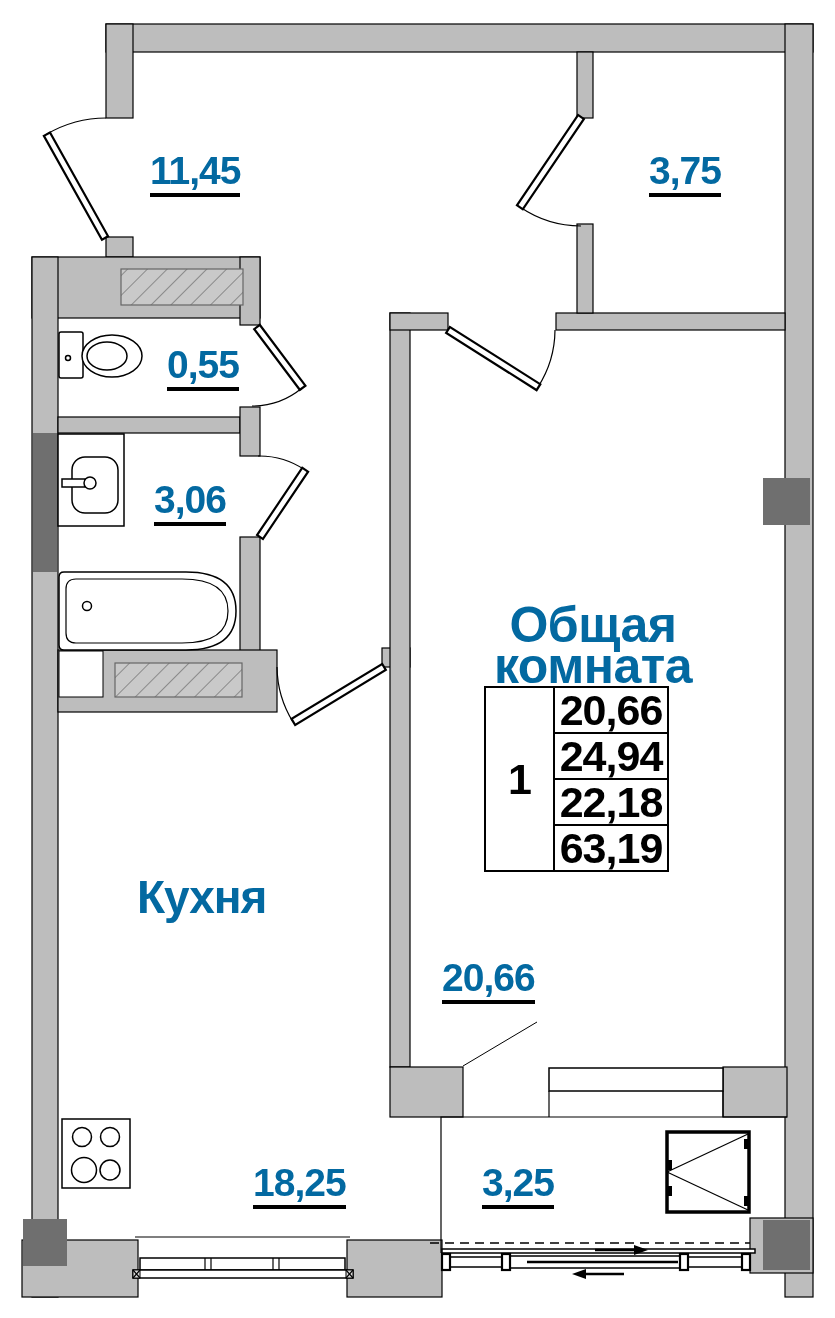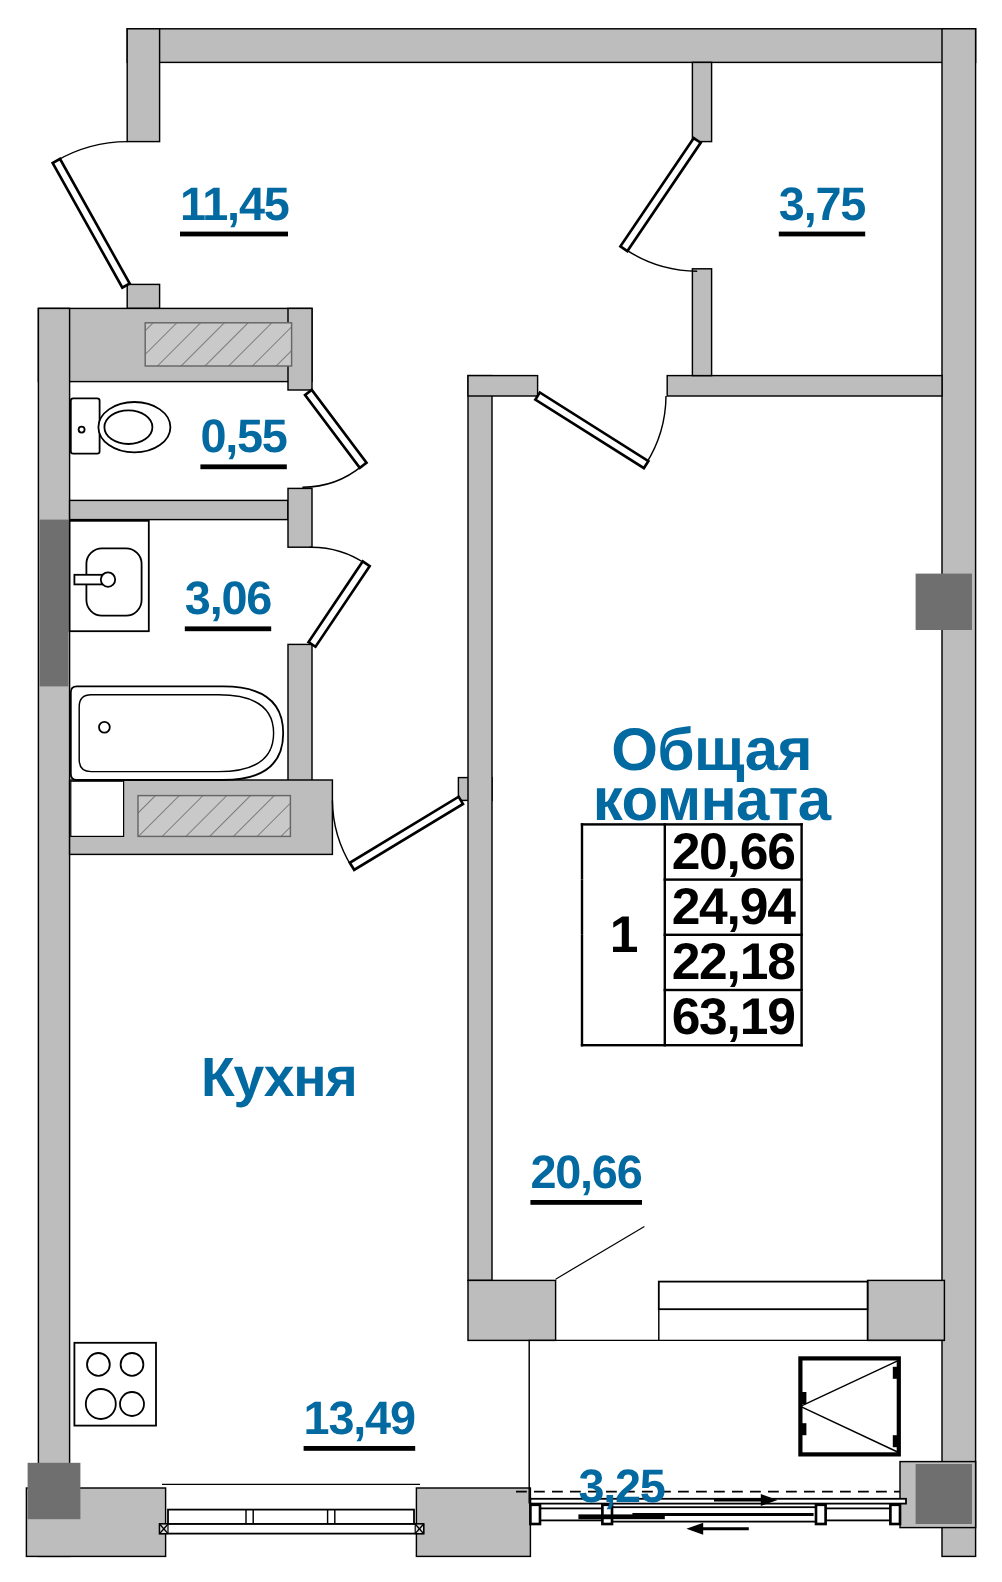--- a/index.html
+++ b/index.html
@@ -11,21 +11,21 @@
   .fx{fill:#fff;stroke:#000;stroke-width:1.5;}
   .thin{fill:none;stroke:#000;stroke-width:1.2;}
   .leaf{fill:#fff;stroke:#000;stroke-width:2.2;}
   .lbl{position:absolute;font-weight:bold;color:#0369a1;line-height:1;letter-spacing:-1px;
        white-space:nowrap;}
   .area{font-size:39px;}
   .area span{display:inline-block;border-bottom:4px solid #000;padding-bottom:3px;}
   .room-name{font-size:46px;}
   .living-name{font-size:50px;line-height:41px;white-space:normal;text-align:center;
        letter-spacing:-0.5px;}
-  .center{text-align:right;}
+  .center{text-align:left;}
   table.sum{position:absolute;left:484px;top:686px;border-collapse:collapse;
        table-layout:fixed;background:#fff;}
   table.sum td{border:2px solid #000;font-weight:bold;text-align:center;
        font-size:43px;letter-spacing:-1px;padding:0;line-height:1;
        font-family:"Liberation Sans",sans-serif;}
   td.cnt{font-size:68px;width:67px;}
   td.val{width:112px;height:44px;}
 </style>
 </head>
 <body>
@@ -184,22 +184,22 @@
   </g>
 </svg>
 
   <div class="lbl area" style="left:150px;top:151px;"><span>11,45</span></div>
   <div class="lbl area" style="left:601px;top:151px;margin-left:48px;"><span>3,75</span></div>
   <div class="lbl area" style="left:167px;top:345px;"><span>0,55</span></div>
   <div class="lbl area" style="left:154px;top:480px;"><span>3,06</span></div>
   <div class="lbl living-name" style="left:463px;top:605px;width:260px;font-weight:bold;position:absolute;">Общая комната</div>
   <div class="lbl area" style="left:442px;top:958px;"><span>20,66</span></div>
   <div class="lbl room-name center" style="left:137px;top:874px;width:160px;">Кухня</div>
-  <div class="lbl area" style="left:253px;top:1163px;"><span>13,49</span></div>
-  <div class="lbl area" style="left:482px;top:1220px;text-align:right;"><span>3,25</span></div>
+  <div class="lbl area" style="left:253px;top:1163px;"><span>18,25</span></div>
+  <div class="lbl area" style="left:482px;top:1163px;text-align:right;"><span>3,25</span></div>
 
   <table class="sum">
     <tbody>
         <tr>
       <td class="cnt" rowspan="4">1</td>
       <td class="val">20,66</td>
     </tr>
     <tr>
           <td class="val">24,94</td>
         </tr>

